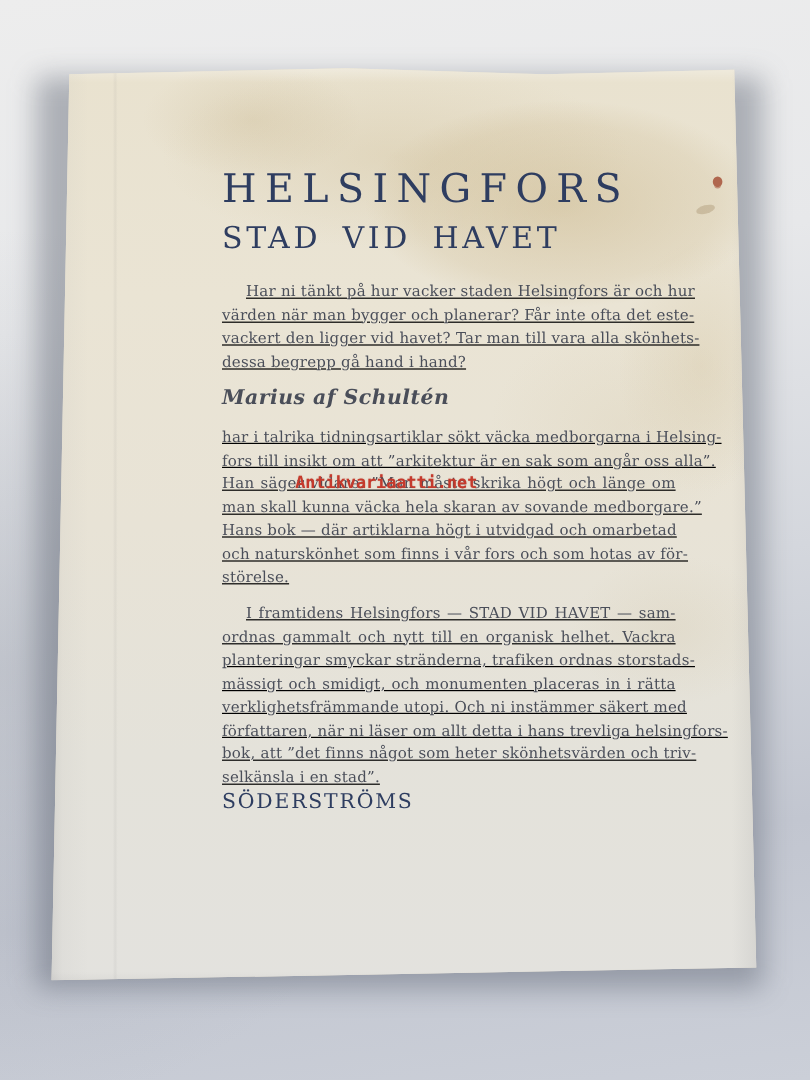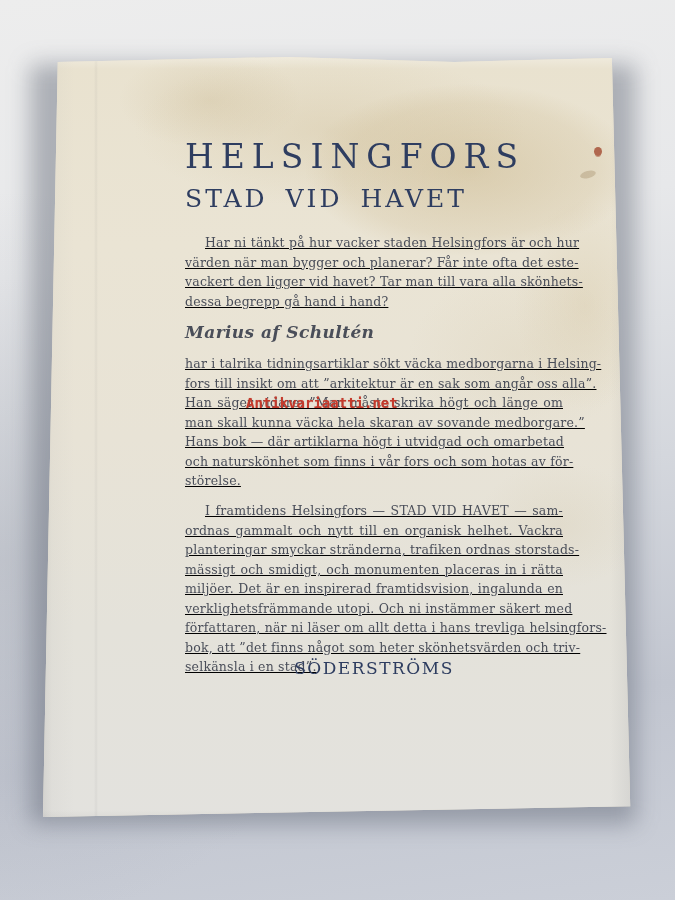--- a/index.html
+++ b/index.html
@@ -69,21 +69,21 @@
   .paras.p3 { top:430px;margin-top:16px; }
   .pline {
     font-size:12.5px; line-height:19.5px; color:var(--body-ink,#4a4e59);
     white-space:nowrap; text-align:justify; text-align-last:justify;
     letter-spacing:0.2px;
   }
   .pline.last { text-align-last:left; }
   .pline.first-indent { text-indent:20px; }
   .publisher {
     position:absolute; top:602px; left:0; width:100%;
-    text-align:center; font-size:17px; line-height:22px;
+    font-size:17px; line-height:22px;
     letter-spacing:1.5px; color:var(--title-ink,#2e3d60);
   }
 
   
   .watermark {
     position:absolute; left:246px; top:395px;
     font-family:"DejaVu Sans Mono", monospace; font-weight:bold;
     font-size:14px; color:var(--watermark-ink,#c53a2c);
     text-shadow:0 0 1px rgba(150,40,30,0.35);
   }
@@ -123,21 +123,20 @@
           <div class="pline">Hans bok — där artiklarna högt i utvidgad och omarbetad</div>
           <div class="pline">och naturskönhet som finns i vår fors och som hotas av för-</div>
           <div class="pline last">störelse.</div>
         </div>
 
       <div class="paras p3">
           <div class="pline first-indent">I framtidens Helsingfors — STAD VID HAVET — sam-</div>
           <div class="pline">ordnas gammalt och nytt till en organisk helhet. Vackra</div>
           <div class="pline">planteringar smyckar stränderna, trafiken ordnas storstads-</div>
           <div class="pline">mässigt och smidigt, och monumenten placeras in i rätta</div>
-          <div class="pline">miljöer. Det är en inspirerad framtidsvision, ingalunda en</div>
           <div class="pline">verklighetsfrämmande utopi. Och ni instämmer säkert med</div>
           <div class="pline">författaren, när ni läser om allt detta i hans trevliga helsingfors-</div>
           <div class="pline">bok, att ”det finns något som heter skönhetsvärden och triv-</div>
           <div class="pline last">selkänsla i en stad”.</div>
         </div>
 
       <div class="publisher">SÖDERSTRÖMS</div>
 
     </div>
   </div>

